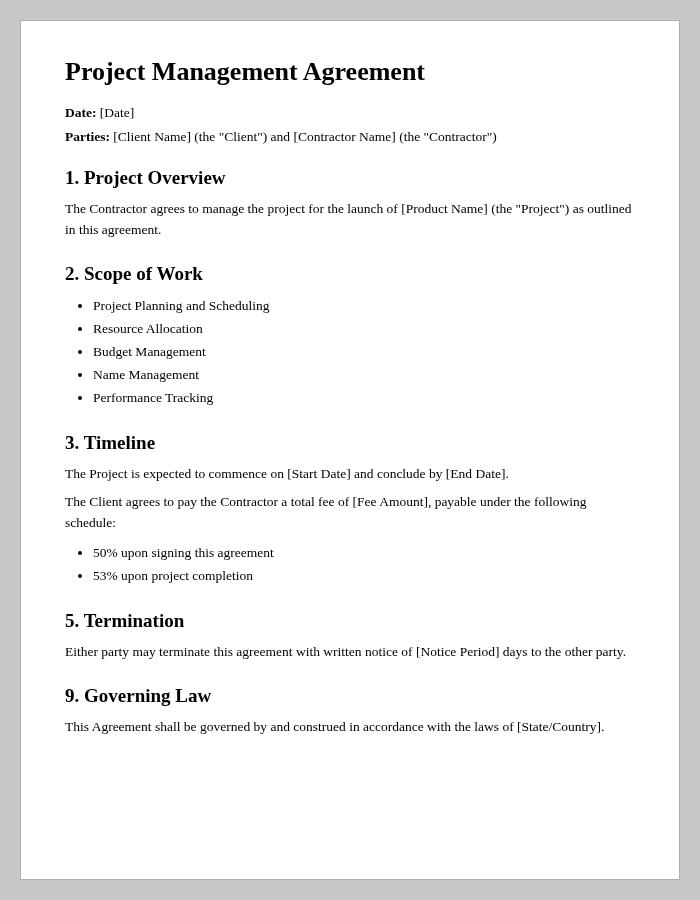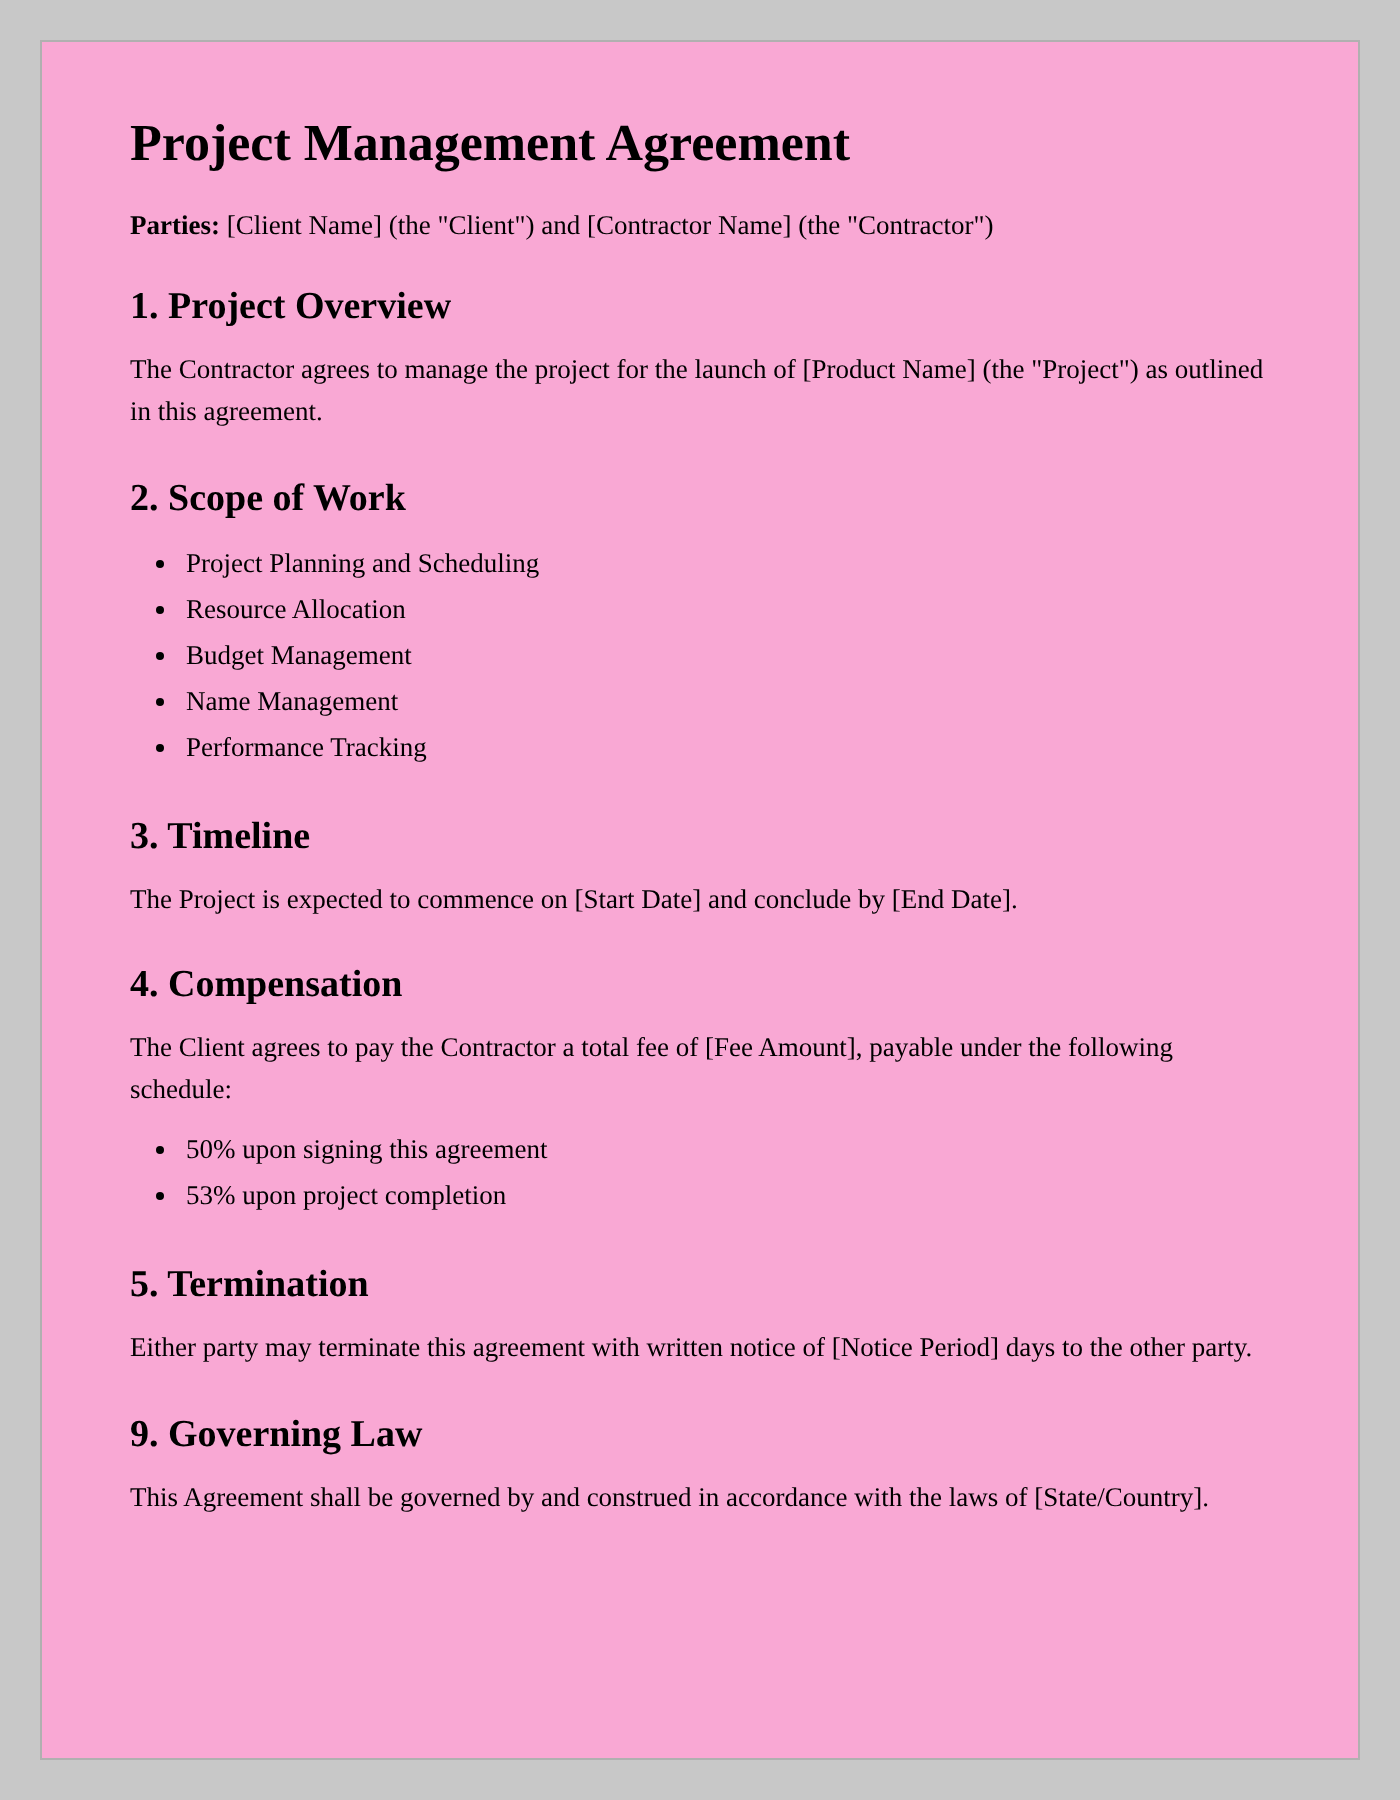--- a/index.html
+++ b/index.html
@@ -12,21 +12,21 @@
       background: #c8c8c8;
       display: flex;
       justify-content: center;
       align-items: flex-start;
       min-height: 900px;
       padding: 20px;
       font-family: 'Times New Roman', Times, serif;
     }
 
     .document-container {
-      background: #f9a8d4;
+      background: #ffffff;
       width: 660px;
       min-height: 860px;
       border: 1px solid #b0b0b0;
       padding: 36px 44px 40px 44px;
     }
 
     .doc-title {
       font-size: 26px;
       font-weight: bold;
       margin-bottom: 18px;
@@ -72,20 +72,24 @@
       margin-bottom: 0;
     }
   </style>
 </head>
 <body>
 
 <div class="document-container">
 
   <h1 class="doc-title">Project Management Agreement</h1>
 
+  <p class="meta-line">
+    <strong>Date:</strong>
+    <span>[Date]</span>
+  </p>
 
   <p class="meta-line">
     <strong>Parties:</strong>
     <span> [Client Name] (the "Client") and [Contractor Name] (the "Contractor")</span>
   </p>
 
   <h2 class="section-heading">1. Project Overview</h2>
   <p class="section-body">The Contractor agrees to manage the project for the launch of [Product Name] (the "Project") as outlined in this agreement.</p>
 
   <h2 class="section-heading">2. Scope of Work</h2>
@@ -93,21 +97,20 @@
     <li>Project Planning and Scheduling</li>
     <li>Resource Allocation</li>
     <li>Budget Management</li>
     <li>Name Management</li>
     <li>Performance Tracking</li>
   </ul>
 
   <h2 class="section-heading">3. Timeline</h2>
   <p class="section-body">The Project is expected to commence on [Start Date] and conclude by [End Date].</p>
 
-  <h2 class="section-heading">4. Compensation</h2>
   <p class="section-body">The Client agrees to pay the Contractor a total fee of [Fee Amount], payable under the following schedule:</p>
   <ul class="bullet-list">
     <li>50% upon signing this agreement</li>
     <li>53% upon project completion</li>
   </ul>
 
   <h2 class="section-heading">5. Termination</h2>
   <p class="section-body">Either party may terminate this agreement with written notice of [Notice Period] days to the other party.</p>
 
   <h2 class="section-heading">9. Governing Law</h2>

